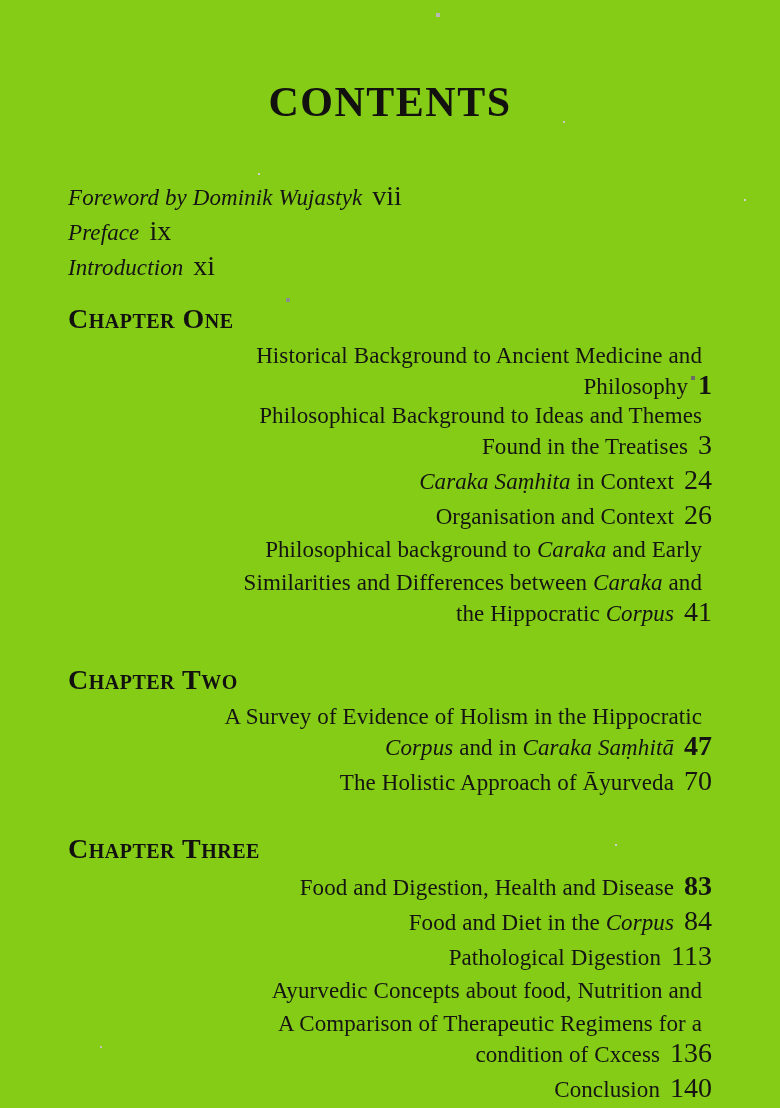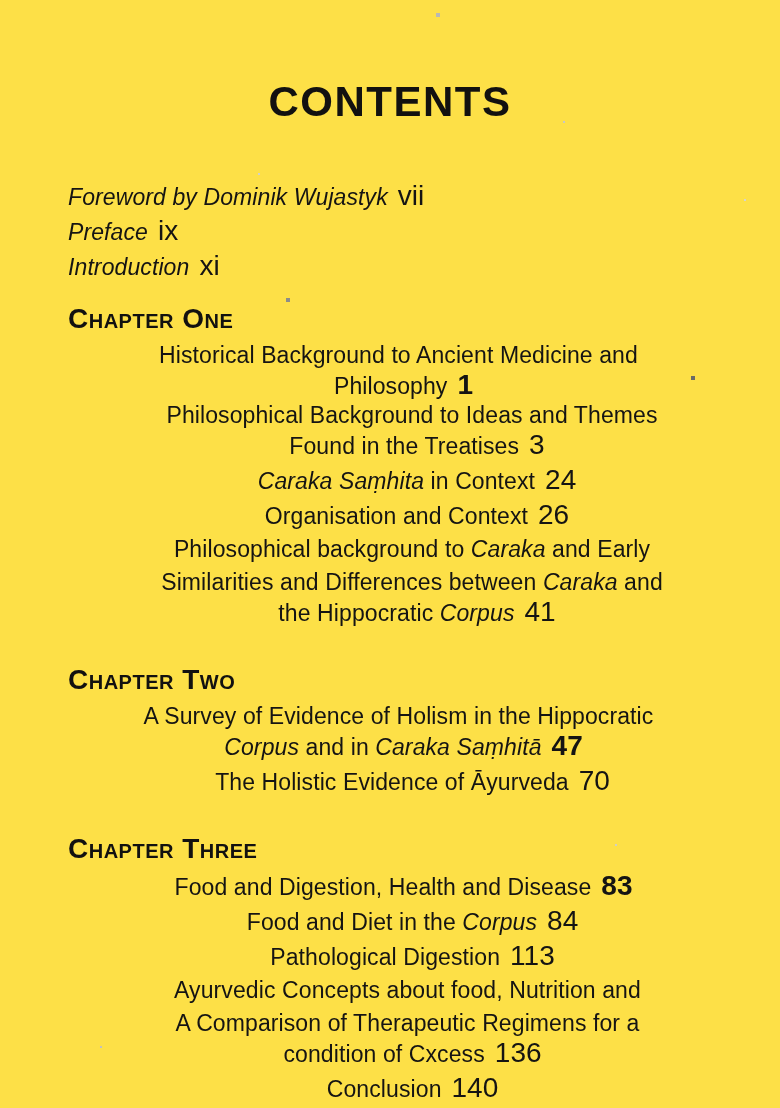--- a/index.html
+++ b/index.html
@@ -4,23 +4,23 @@
 <style>
   html, body {
     margin: 0;
     padding: 0;
     background: #ffffff;
   }
   .page {
     position: relative;
     width: 780px;
     height: 1108px;
-    background: #fde047;
+    background: #84cc16;
     overflow: hidden;
-    font-family: Liberation Sans, sans-serif;
+    font-family: Liberation Serif, serif;
     color: #151413;
     box-sizing: border-box;
     padding: 82px 68px 0 68px;
   }
   
   .noise {
     position: absolute;
     top: 0; left: 0;
     width: 2px; height: 2px;
     background: transparent;
@@ -57,21 +57,21 @@
     font-weight: 700;
     font-size: 28px;
     letter-spacing: 0.5px;
     line-height: 26px;
     margin: 22px 0 9px 0;
     color: #121110;
   }
   .chapter-heading.wide-gap { margin-top: 39px; }
   .row {
     display: flex;
-    justify-content: center;
+    justify-content: flex-end;
     align-items: baseline;
     font-size: 23px;
     line-height: 29px;
   }
   .row.gap-top { margin-top: 4px; }
   .ind-main { padding-left: 27px; }
   .ind-sub  { padding-left: 54px; }
   .ind-sub2 { padding-left: 45px; }
   .txt { letter-spacing: 0.1px; }
   .seg.it { font-style: italic; }
@@ -151,21 +151,21 @@
 
     <div class="row ind-main">
       <span class="txt"><span class="seg">A Survey of Evidence of Holism in the Hippocratic</span></span>
       <span class="pg"></span>
     </div>
     <div class="row ind-main">
       <span class="txt"><span class="seg it">Corpus</span><span class="seg"> and in </span><span class="seg it">Caraka Saṃhitā</span></span>
       <span class="pg b">47</span>
     </div>
     <div class="row ind-sub2 gap-top">
-      <span class="txt"><span class="seg">The Holistic Evidence of Āyurveda</span></span>
+      <span class="txt"><span class="seg">The Holistic Approach of Āyurveda</span></span>
       <span class="pg">70</span>
     </div>
   </section>
 
   <section>
     <div class="chapter-heading wide-gap">Chapter Three</div>
 
     <div class="row ind-main">
       <span class="txt"><span class="seg">Food and Digestion, Health and Disease</span></span>
       <span class="pg b">83</span>

